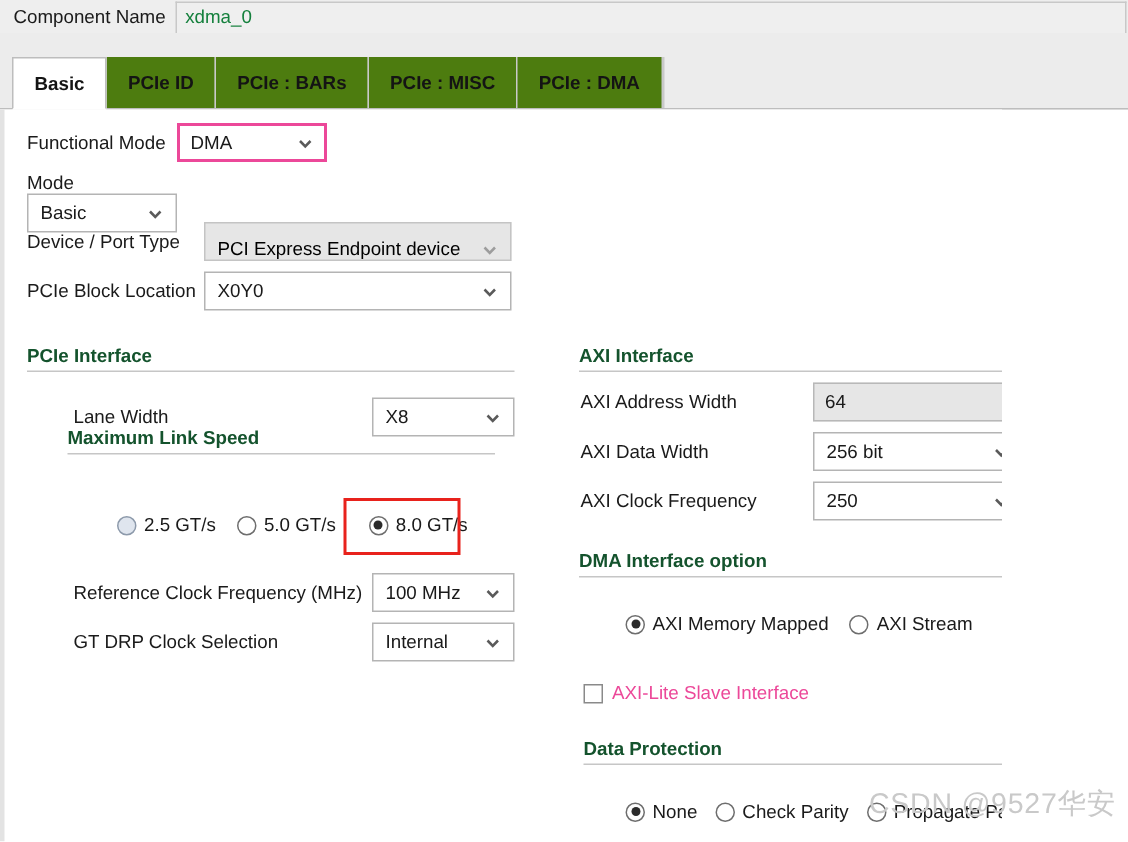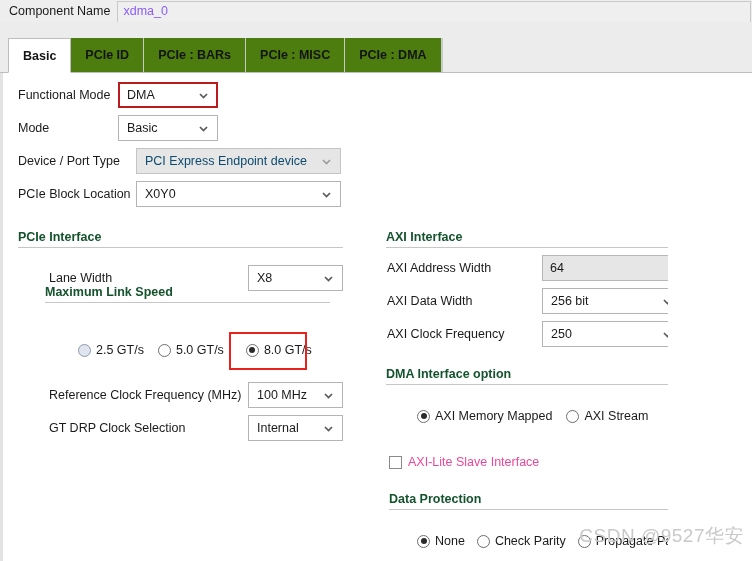--- a/index.html
+++ b/index.html
@@ -38,21 +38,21 @@
     width: 634px;
     height: 21px;
     line-height: 21px;
     background: #efefef;
     border: 1px solid #c8c8c8;
     border-bottom: none;
     box-sizing: border-box;
     padding-left: 5px;
     font-family: "Liberation Sans", sans-serif;
     font-size: 12.5px;
-    color: #8b5cf6;
+    color: #15803d;
   }
   #header-gap {
     position: absolute;
     left: 0; top: 22px;
     width: 752px;
     height: 16px;
     background: #ececec;
   }
 
   
@@ -129,27 +129,28 @@
     justify-content: space-between;
     box-sizing: border-box;
     height: 26px;
     border: 1px solid #b4b4b4;
     background: #ffffff;
     padding: 0 7px 0 8px;
     font-size: 12.5px;
     color: #1a1a1a;
   }
   .combo.focused {
-    border: 2px solid #b91c1c;
+    border: 2px solid #ec4899;
     padding: 0 6px 0 7px;
   }
   .combo.disabled {
     background: #e6e6e6;
     border: 1px solid #c4c4c4;
-    color: #0c4a6e;
+    color: #000000;
+    align-items: flex-end;
   }
   .combo .caret {
     width: 13px;
     height: 13px;
     flex: 0 0 auto;
     margin-left: 8px;
   }
   .combo .caret svg { display: block; }
 
   
@@ -298,21 +299,21 @@
     <div class="combo focused" style="width:100px;">
       <span>DMA</span>
       <span class="caret">
         <svg width="13" height="13" viewBox="0 0 13 13">
             <path d="M3 5 L6.5 8.6 L10 5" fill="none" stroke="#5a5a5a" stroke-width="1.7"></path>
           </svg>
       </span>
     </div>
   </div>
 
-  <div class="form-row" style="left:15px; top:42px;">
+  <div class="form-row" style="left:15px; top:42px;flex-direction:column;">
     <span class="field-label" style="width:100px;">Mode</span>
     <div class="combo" style="width:100px;">
       <span>Basic</span>
       <span class="caret">
         <svg width="13" height="13" viewBox="0 0 13 13">
             <path d="M3 5 L6.5 8.6 L10 5" fill="none" stroke="#5a5a5a" stroke-width="1.7"></path>
           </svg>
       </span>
     </div>
   </div>

